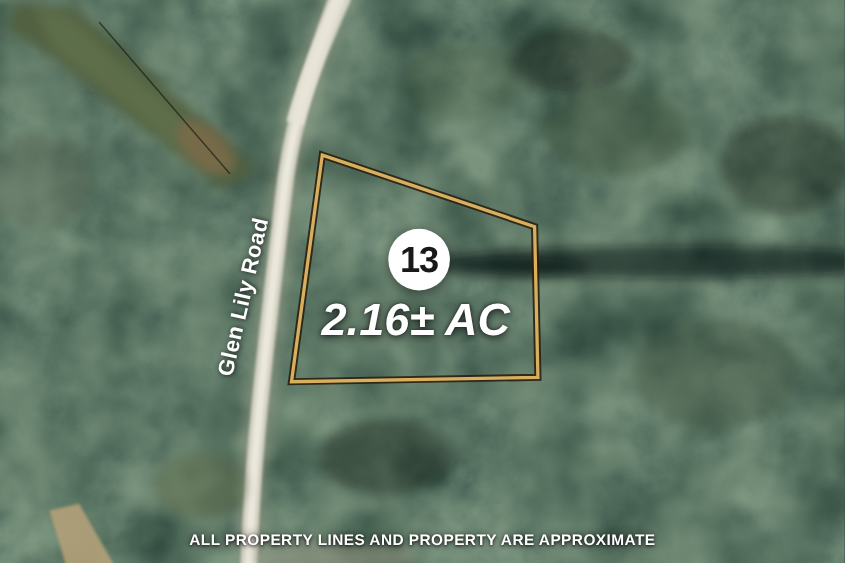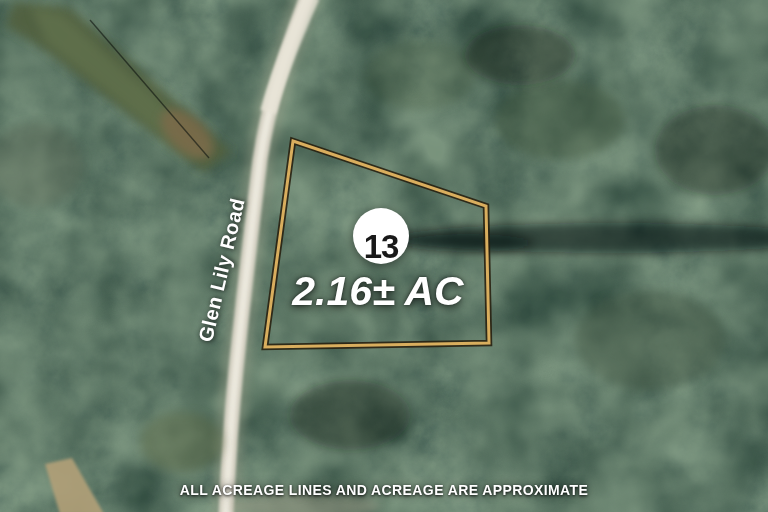--- a/index.html
+++ b/index.html
@@ -23,21 +23,21 @@
     width: 768px; height: 512px;
     pointer-events: none;
   }
   .lot-badge {
     position: absolute;
     left: 353px; top: 208px;
     width: 56px; height: 56px;
     background: #ffffff;
     border-radius: 50%;
     display: flex;
-    align-items: flex-end;
+    align-items: center;
     justify-content: center;
     box-shadow: 0 2px 10px rgba(0,0,0,0.45);
   }
   .lot-badge .lot-number {
     color: #191919;
     font-size: 33px;
     font-weight: 700;
     letter-spacing: -1px;
     line-height: 1;
     transform: translateY(-1px);
@@ -149,16 +149,16 @@
 
   <div class="overlay">
     <div class="road-label">Glen Lily Road</div>
 
     <div class="lot-badge">
       <span class="lot-number">13</span>
     </div>
 
     <div class="acreage-label">2.16± AC</div>
 
-    <div class="disclaimer">ALL ACREAGE LINES AND ACREAGE ARE APPROXIMATE</div>
+    <div class="disclaimer">ALL PROPERTY LINES AND PROPERTY ARE APPROXIMATE</div>
   </div>
 
 </div>
 
 </body></html>

